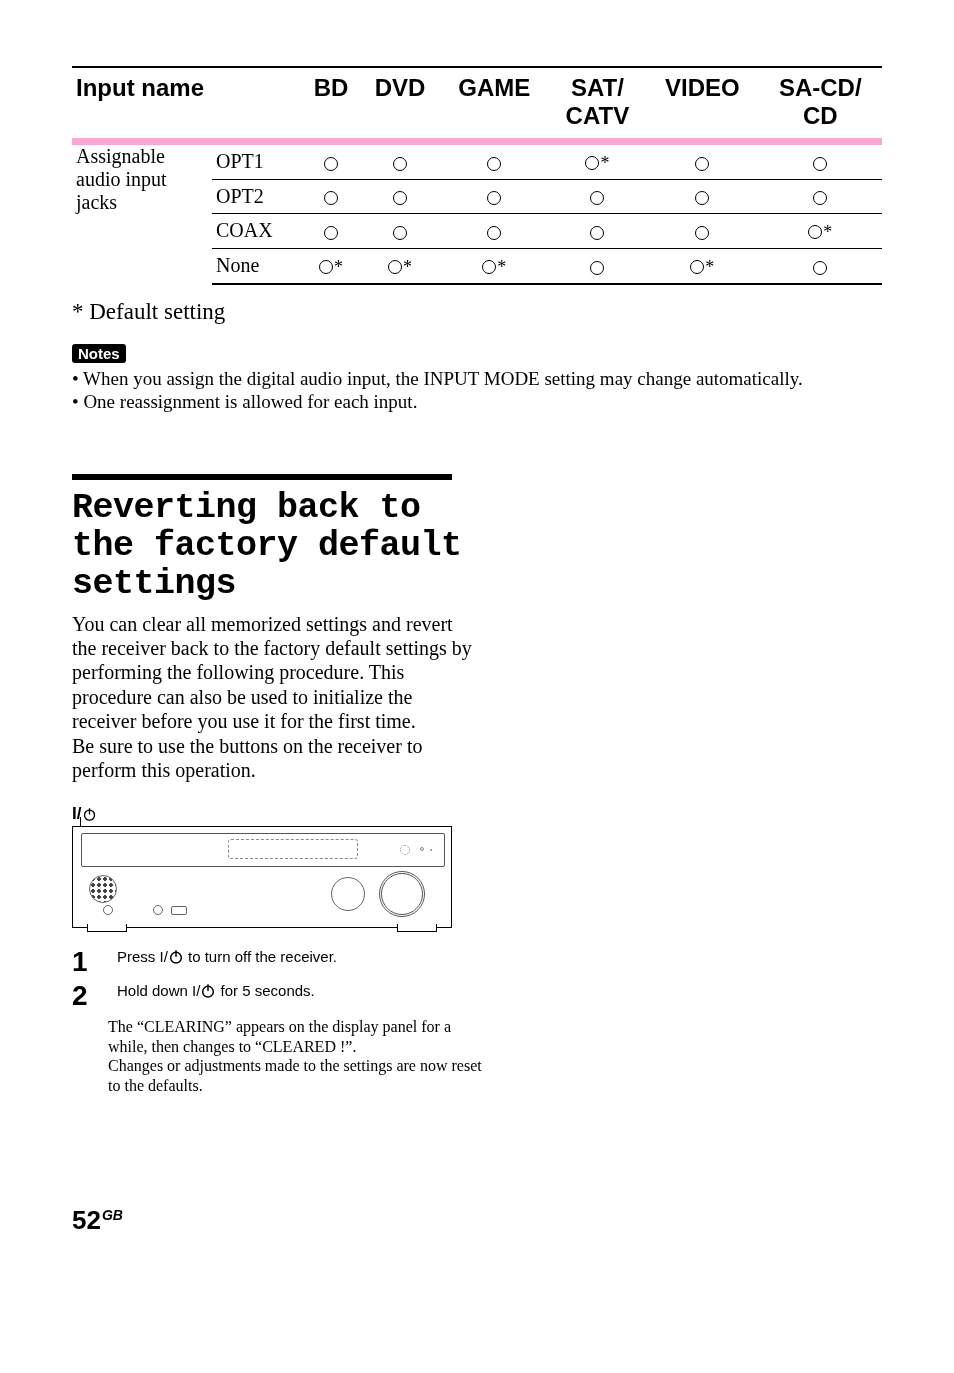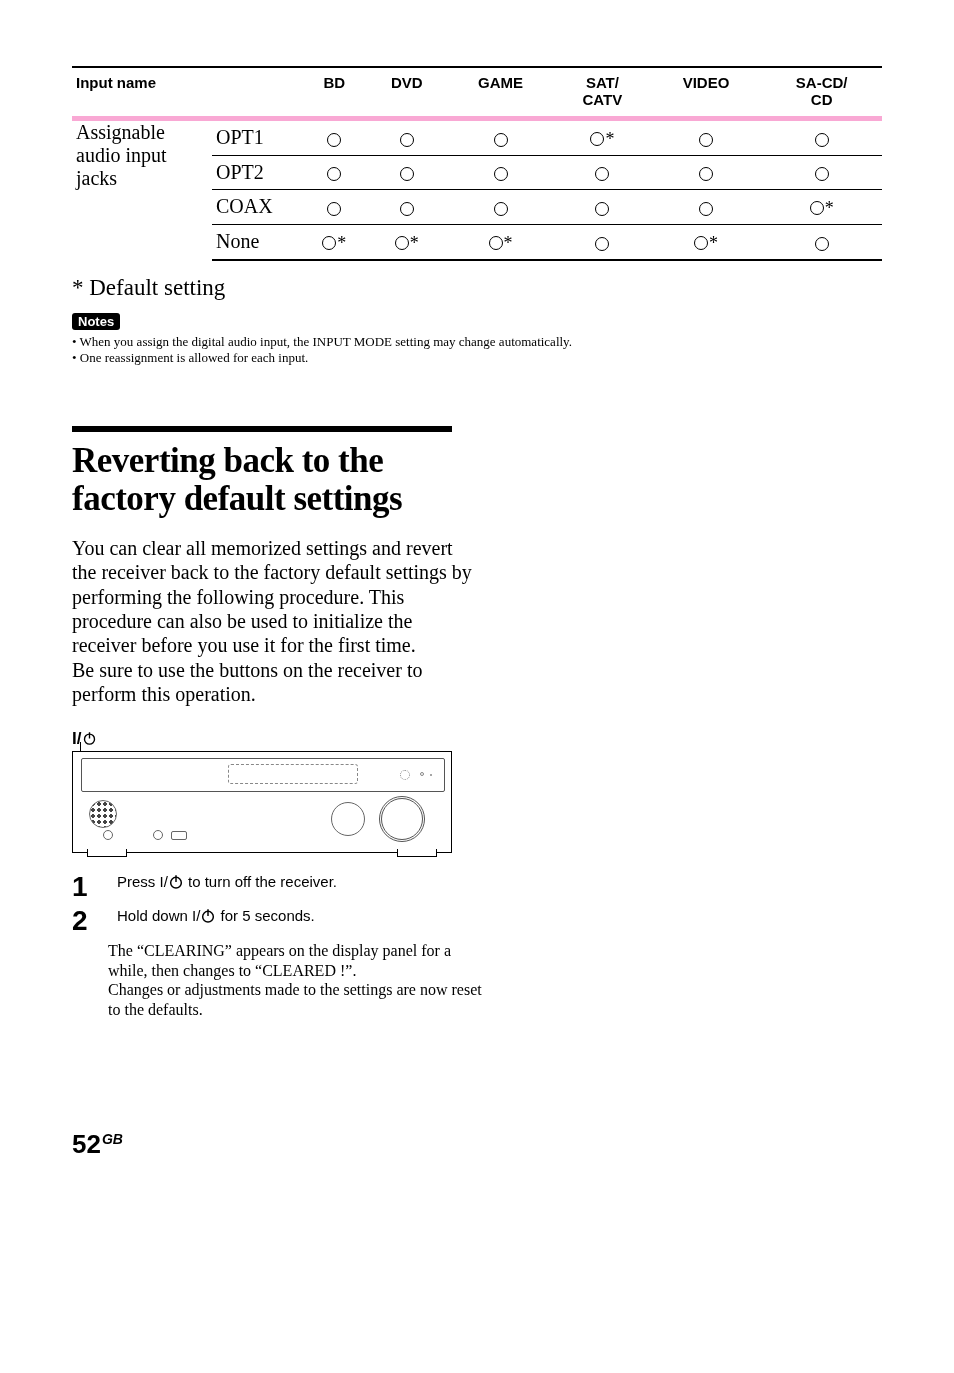--- a/index.html
+++ b/index.html
@@ -15,25 +15,25 @@
     padding: 66px 72px 40px 72px;
   }
   table {
     width: 100%;
     border-collapse: collapse;
     font-size: 20px;
   }
   thead th {
     font-family: Arial, Helvetica, sans-serif;
     font-weight: bold;
-    font-size: 15px;
+    font-size: 24px;
     text-align: center;
     vertical-align: top;
     padding: 6px 4px 8px 4px;
-    border-bottom: 5px solid #f9a8d4;
+    border-bottom: 7px solid #f9a8d4;
   }
   thead th:first-child {
     text-align: left;
   }
   thead tr { border-top: 2px solid #000; }
   tbody tr.lastrow td { border-bottom: 2px solid #000; }
   td {
     text-align: center;
     padding: 5px 4px;
     vertical-align: middle;
@@ -62,47 +62,47 @@
   .footnote {
     font-size: 23px;
     margin-top: 14px;
   }
   .notes-badge {
     display: inline-block;
     background: #000;
     color: #fff;
     font-family: Arial, Helvetica, sans-serif;
     font-weight: bold;
-    font-size: 13px;
+    font-size: 15px;
     padding: 1px 6px;
     border-radius: 3px;
-    margin-top: 12px;
+    margin-top: 19px;
   }
   .notes-list {
     margin: 4px 0 0 0;
     padding: 0;
-    font-size: 13px;
+    font-size: 19px;
     line-height: 1.25;
   }
   .notes-list li {
     list-style: none;
     text-indent: -11px;
     padding-left: 11px;
   }
   .section-rule {
     margin-top: 60px;
     border-top: 6px solid #000;
     width: 380px;
   }
   h1.section-title {
-    font-family: Liberation Serif, serif;
+    font-family: Liberation Mono, monospace;
     font-weight: 900;
     font-size: 35px;
     line-height: 1.08;
-    margin: 10px 0 18px 0;
+    margin: 10px 0 8px 0;
     letter-spacing: -0.5px;
     width: 420px;
   }
   .body-col {
     width: 400px;
     font-size: 20px;
     line-height: 1.22;
   }
   .power-label {
     font-family: Arial, Helvetica, sans-serif;

